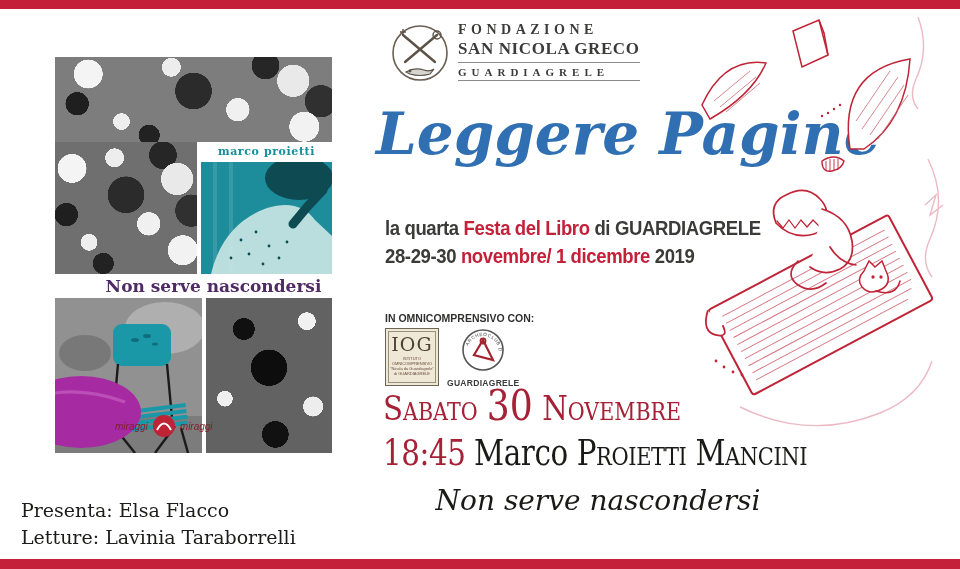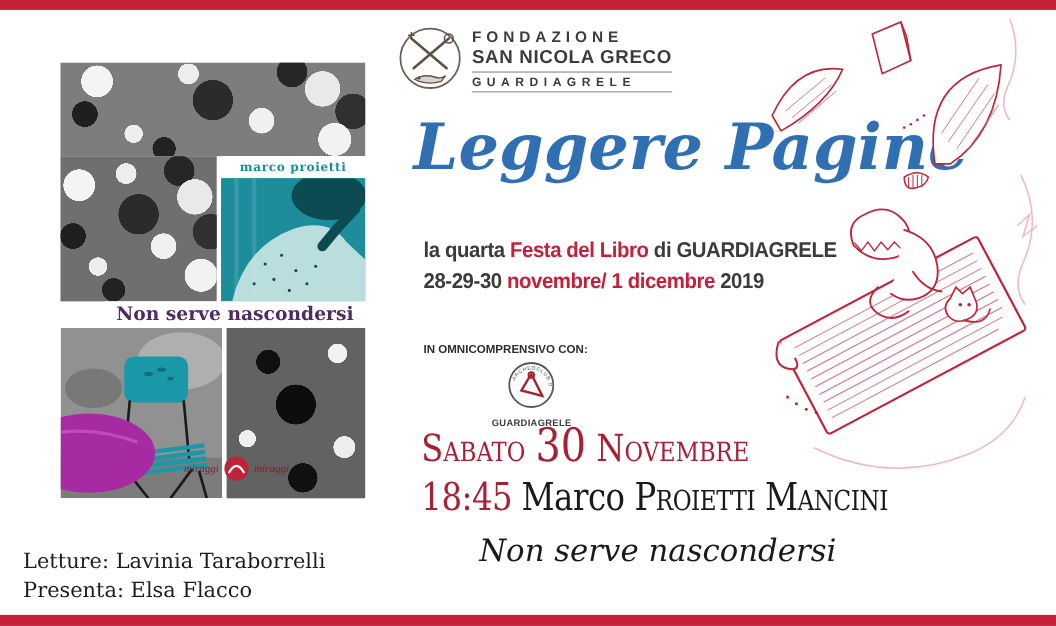--- a/index.html
+++ b/index.html
@@ -35,27 +35,27 @@
     text-align:center;line-height:24px;}
   .cv-chair{position:absolute;left:0;top:241px;width:147px;height:155px;overflow:hidden;}
   .cv-br{position:absolute;left:151px;top:241px;width:126px;height:155px;background-color:#626262;background-image:
     radial-gradient(circle 30px at 50% 45%, #0d0d0d 0 60%, transparent 61%),
     radial-gradient(circle 18px at 30% 20%, #101010 0 60%, transparent 61%),
     radial-gradient(circle 16px at 80% 15%, #f1f1f1 0 55%, transparent 56%),
     radial-gradient(circle 14px at 15% 65%, #efefef 0 55%, transparent 56%),
     radial-gradient(circle 18px at 85% 70%, #ededed 0 55%, transparent 56%),
     radial-gradient(circle 22px at 55% 88%, #111111 0 60%, transparent 61%);}
   .cv-pub{position:absolute;left:60px;top:355px;width:200px;height:28px;z-index:5;
-    display:flex;align-items:center;justify-content:center;gap:5px;
-    font-family:Liberation Serif, serif;font-style:italic;font-size:10px;color:#7e1f2a;}
+    display:flex;align-items:center;justify-content:flex-start;gap:5px;
+    font-family:Liberation Sans, sans-serif;font-style:italic;font-size:10px;color:#7e1f2a;}
   .pub-mark{width:22px;height:22px;border-radius:50%;background:#bf2336;display:flex;
     align-items:center;justify-content:center;flex:0 0 auto;}
 
   
-  .fond{position:absolute;left:361px;top:22px;display:flex;align-items:flex-end;gap:8px;}
+  .fond{position:absolute;left:390px;top:22px;display:flex;align-items:flex-start;gap:8px;font-family:Liberation Serif, serif;}
   .fond-text{color:#3b3b3a;}
   .f1{font-size:14px;font-weight:bold;letter-spacing:4.5px;}
   .f2{font-size:17px;font-weight:bold;letter-spacing:.6px;margin-top:1px;}
   .f3{font-size:11px;font-weight:bold;letter-spacing:5px;margin-top:3px;padding:3px 0 2px 0;
       border-top:1px solid #8a8a8a;border-bottom:1px solid #8a8a8a;}
   .comune{position:absolute;left:585px;top:15px;width:105px;text-align:center;}
   .comune-label{font-size:7.5px;font-weight:bold;color:#3b3b3a;margin-top:2px;letter-spacing:.2px;}
 
   
   .title{position:absolute;left:376px;top:100px;width:450px;color:#2f6fb2;
@@ -201,20 +201,27 @@
 
   <div class="dates">
     <span>28-29-30</span>
     <span class="red">novembre/ 1 dicembre</span>
     <span>2019</span>
   </div>
 
 
   <div class="collab-label">IN OMNICOMPRENSIVO CON:</div>
 
+  <div class="iog">
+    <div class="iog-acr">IOG</div>
+    <div class="iog-s">ISTITUTO</div>
+    <div class="iog-s">OMNICOMPRENSIVO</div>
+    <div class="iog-s">"Nicola da Guardiagrele"</div>
+    <div class="iog-s">di GUARDIAGRELE</div>
+  </div>
 
   <div class="arch">
     <svg width="44" height="44" viewBox="0 0 44 44">
       <circle cx="22" cy="22" r="20" fill="#fff" stroke="#555" stroke-width="1.6"></circle>
       <defs>
           <path id="ringpath" d="M6,24 a16,16 0 1,1 32,0"></path>
         </defs>
       <text font-size="4.6" fill="#444" font-family="Liberation Sans, sans-serif" letter-spacing=".6">
         <textPath href="#ringpath" startOffset="6">ARCHEOCLUB D'ITALIA</textPath>
       </text>
@@ -230,22 +237,22 @@
     <span>Novembre</span>
   </div>
 
   <div class="timeline">
     <span class="time">18:45</span><span class="author"><span>Marco</span> <span class="sc">Proietti Mancini</span></span>
   </div>
 
   <div class="book">Non serve nascondersi</div>
 
   <div class="credits">
+    <div>Presenta: Elsa Flacco</div>
     <div>Letture: Lavinia Taraborrelli</div>
-    <div>Presenta: Elsa Flacco</div>
   </div>
 
   <svg class="illu" width="280" height="440" viewBox="0 0 280 440">
 
     <g stroke="#ecb9c2" stroke-width="1.4" fill="none">
       <path d="M238,8 Q250,40 236,70 Q228,88 238,100"></path>
       <path d="M248,150 Q268,190 250,230 Q240,252 252,268"></path>
       <path d="M60,398 Q130,432 200,404 Q240,388 252,352"></path>
       <path d="M245,196 L256,186 L250,206 L263,196"></path>
     </g>

